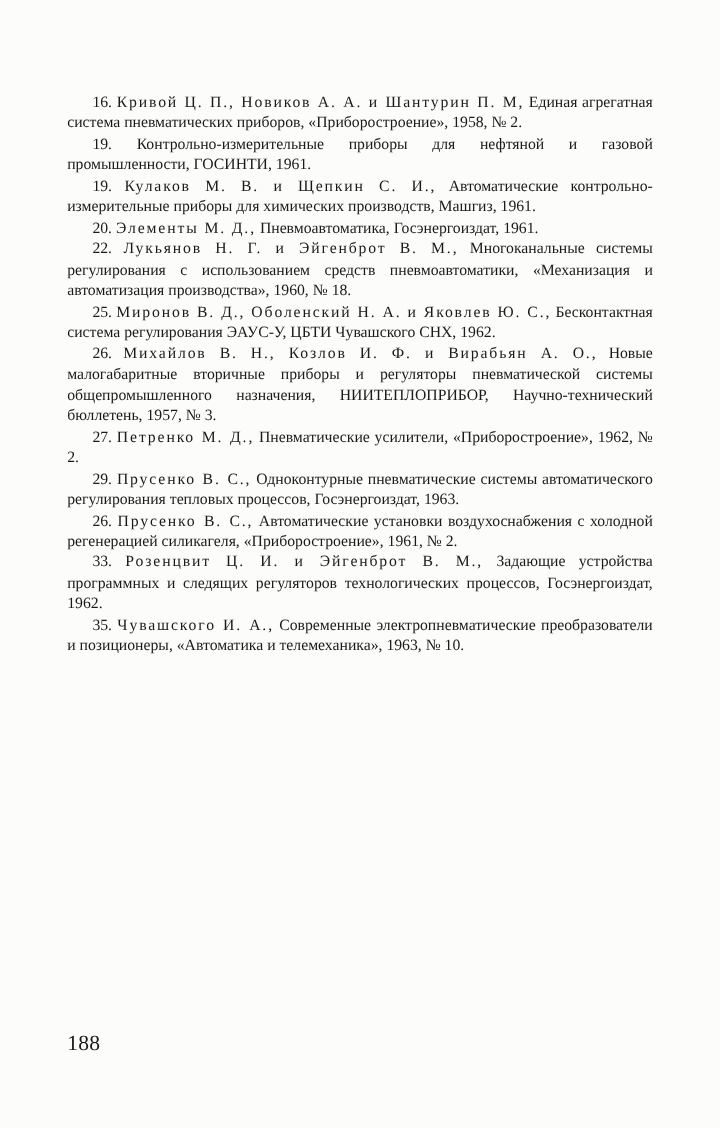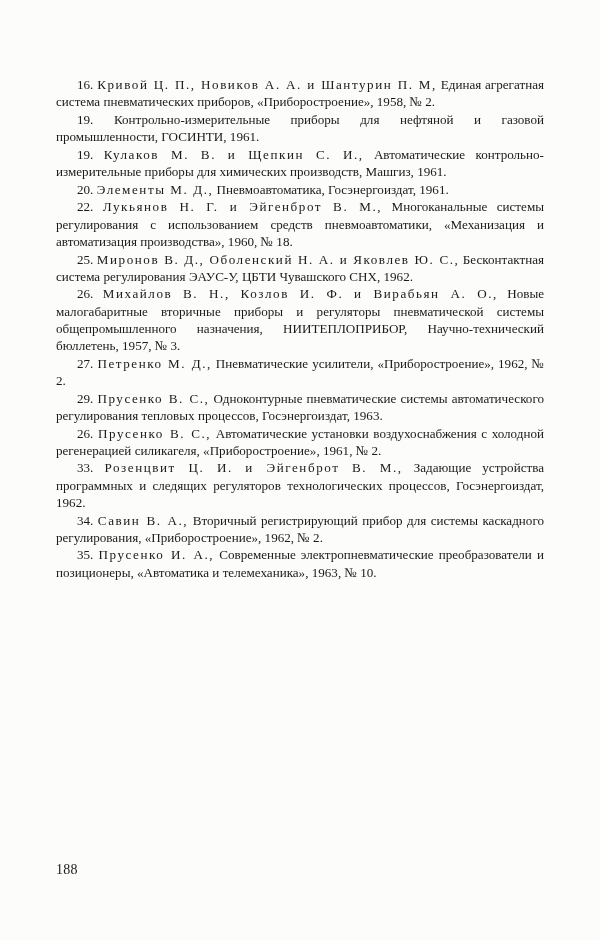--- a/index.html
+++ b/index.html
@@ -34,21 +34,21 @@
     text-indent: 21px;
     text-align: justify;
   }
   .sp {
     letter-spacing: 1.55px;
   }
   .page-number {
     position: absolute;
     left: 56px;
     bottom: 62px;
-    font-size: 14px;
+    font-size: 18px;
     line-height: 17px;
     letter-spacing: 0.2px;
   }
 </style>
 </head>
 <body>
 
 <div class="page">
   <div class="refs">
 
@@ -74,20 +74,19 @@
 
 
     <p class="ref"><span>29.</span> <span class="sp">Прусенко В. С.,</span> <span>Одноконтурные пневматические системы автоматического регулирования тепловых процессов, Госэнергоиздат, 1963.</span></p>
 
 
     <p class="ref"><span>26.</span> <span class="sp">Прусенко В. С.,</span> <span>Автоматические установки воздухоснабжения с холодной регенерацией силикагеля, «Приборостроение», 1961, № 2.</span></p>
 
 
     <p class="ref"><span>33.</span> <span class="sp">Розенцвит Ц. И. и Эйгенброт В. М.,</span> <span>Задающие устройства программных и следящих регуляторов технологических процессов, Госэнергоиздат, 1962.</span></p>
 
-    <p class="ref"><span>34.</span> <span class="sp">Савин В. А.,</span> <span>Вторичный регистрирующий прибор для системы каскадного регулирования, «Приборостроение», 1962, № 2.</span></p>
 
-    <p class="ref"><span>35.</span> <span class="sp">Прусенко И. А.,</span> <span>Современные электропневматические преобразователи и позиционеры, «Автоматика и телемеханика», 1963, № 10.</span></p>
+    <p class="ref"><span>35.</span> <span class="sp">Чувашского И. А.,</span> <span>Современные электропневматические преобразователи и позиционеры, «Автоматика и телемеханика», 1963, № 10.</span></p>
 
   </div>
 
   <div class="page-number">188</div>
 </div>
 
 </body></html>

